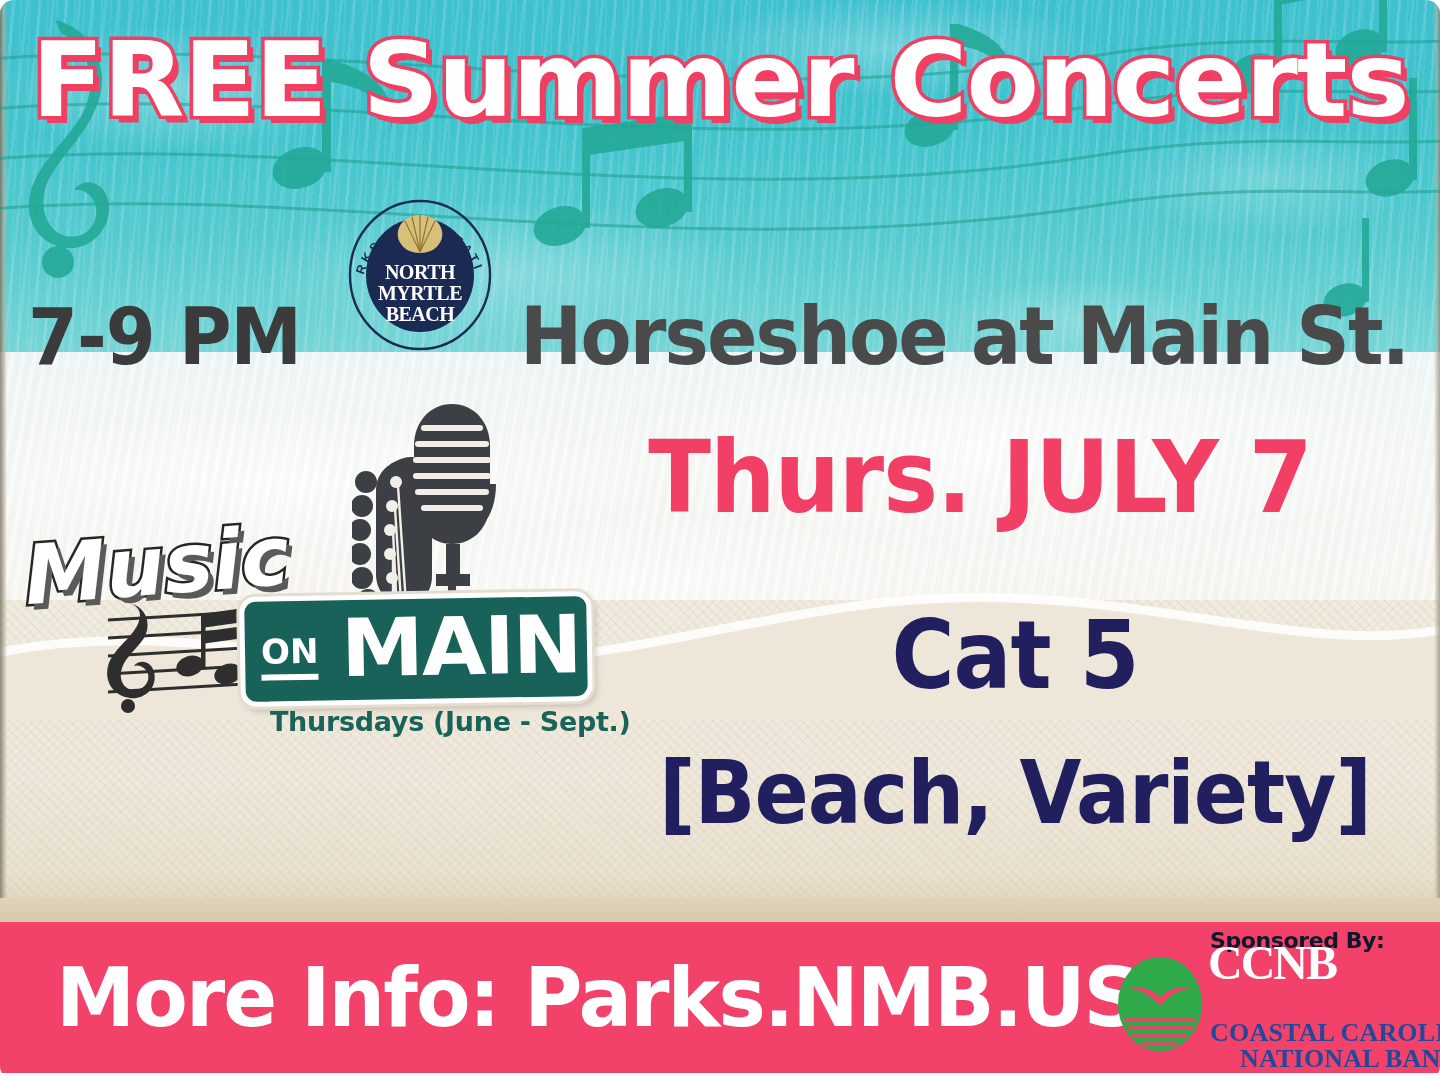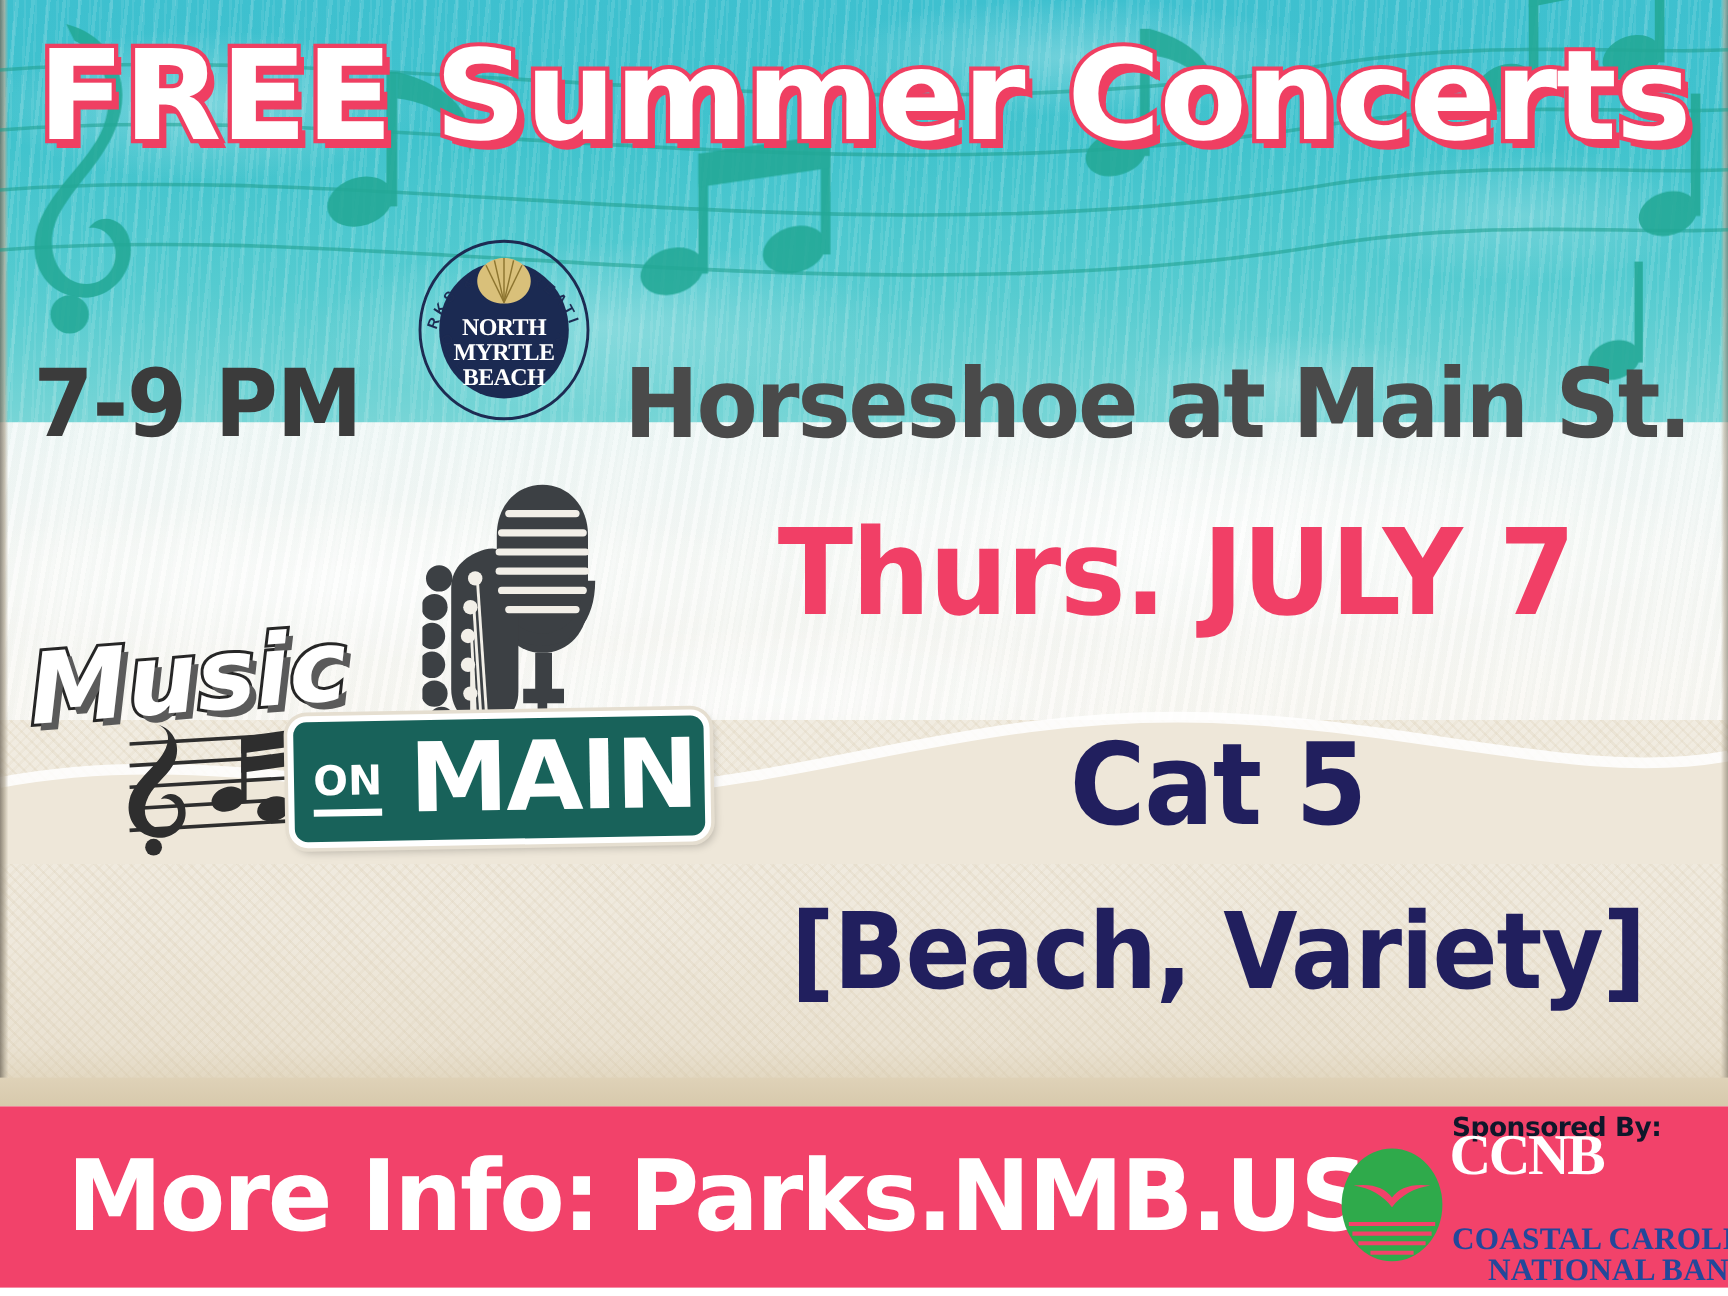--- a/index.html
+++ b/index.html
@@ -1,19 +1,19 @@
 <!DOCTYPE html>
 <html><head>
 <meta charset="utf-8">
 <style>
   * { margin:0; padding:0; box-sizing:border-box; }
   html,body { width:1440px; height:1080px; overflow:hidden; background:#fff; }
   body { font-family:"Liberation Sans", sans-serif; }
 
-  #poster { position:relative; width:1440px; height:1080px; overflow:hidden; }
+  #poster { position:relative; width:1440px; height:1080px; overflow:hidden;border-radius:14px; }
 
   
   .bg-water {
     position:absolute; left:0; top:0; width:1440px; height:400px;
     background:
       radial-gradient(ellipse 260px 90px at 12% 22%, rgba(255,255,255,.30), rgba(255,255,255,0) 70%),
       radial-gradient(ellipse 300px 70px at 62% 12%, rgba(255,255,255,.26), rgba(255,255,255,0) 70%),
       radial-gradient(ellipse 220px 80px at 88% 45%, rgba(255,255,255,.22), rgba(255,255,255,0) 70%),
       radial-gradient(ellipse 340px 100px at 35% 68%, rgba(255,255,255,.25), rgba(255,255,255,0) 72%),
       radial-gradient(ellipse 200px 60px at 75% 80%, rgba(255,255,255,.20), rgba(255,255,255,0) 70%),
@@ -376,20 +376,21 @@
           <path d="M99,34 L142,28 L142,40 L99,46 Z"></path>
         </g>
       </svg>
     </div>
 
     <div class="mom-sign">
       <span class="mom-on">ON</span>
       <span class="mom-main">MAIN</span>
     </div>
 
+    <div class="mom-sub">Thursdays (June - Sept.)</div>
   </div>
 
 
   <div class="date-text">Thurs. JULY 7</div>
   <div class="band-text">Cat 5</div>
   <div class="genre-text">[Beach, Variety]</div>
 
   <div class="footer">
     <div class="footer-info">More Info: Parks.NMB.US</div>
 

